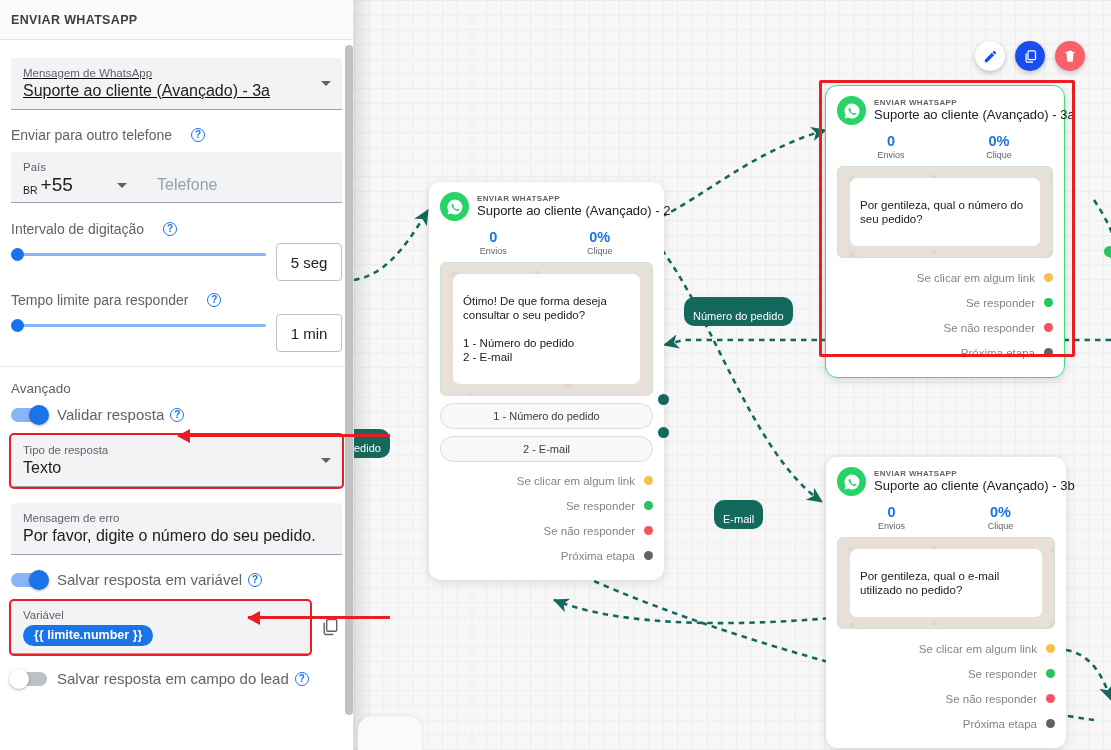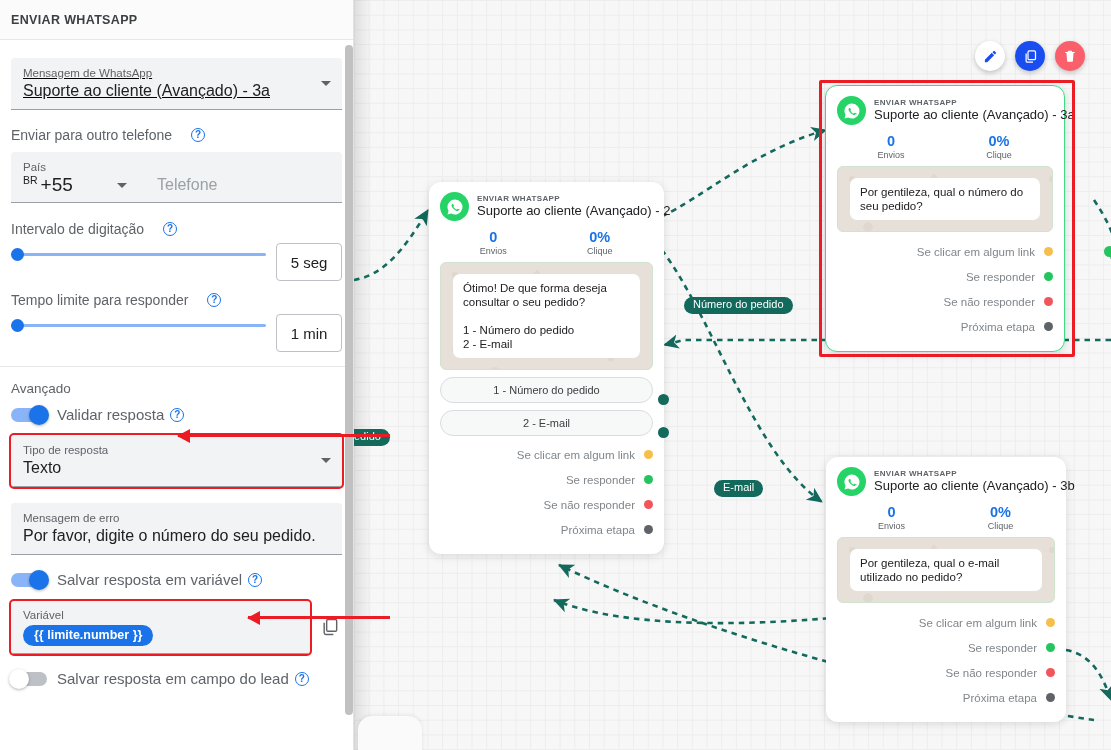--- a/index.html
+++ b/index.html
@@ -166,41 +166,41 @@
     background-image:
       radial-gradient(circle at 14px 12px, #d9d0c6 3.2px, transparent 3.4px),
       radial-gradient(circle at 54px 34px, #d9d0c6 5px, transparent 5.2px),
       radial-gradient(circle at 96px 10px, #d9d0c6 2.6px, transparent 2.8px),
       radial-gradient(circle at 128px 46px, #d9d0c6 4.2px, transparent 4.4px),
       radial-gradient(circle at 170px 20px, #d9d0c6 3.4px, transparent 3.6px),
       radial-gradient(circle at 30px 60px, #d9d0c6 4.6px, transparent 4.8px);
     background-size: 200px 75px;
   }
   .bubble {
-    position: relative; background: #fff; border-radius: 7px; padding: 7px 10px;
+    position: relative; background: #fff; border-radius: 7px; padding: 20px 10px;
     font-size: 11.5px; color: #202124; line-height: 14px; white-space: pre-line;
   }
   .optbtn {
     margin-top: 7px; border: 1px solid #dadce0; background: #f7f8f8;
     border-radius: 18px; height: 26px; display: flex; align-items: center;
     justify-content: center; font-size: 11px; color: #3c4043;
   }
   .outrow {
     display: flex; align-items: center; justify-content: flex-end; gap: 9px;
     height: 25px; font-size: 11.5px; color: #80868b; white-space: nowrap;
   }
   .dot { width: 9px; height: 9px; border-radius: 50%; flex: 0 0 auto; }
 
   
   .portdot { position: absolute; width: 11px; height: 11px; border-radius: 50%; }
 
   
   .elabel {
     position: absolute; background: #12695c; color: #ffffff; border-radius: 10px;
-    padding: 1px 9px 4px 9px; font-size: 11px; white-space: nowrap; z-index: 20;
+    padding: 13px 9px 4px 9px; font-size: 11px; white-space: nowrap; z-index: 20;
   }
 
   
   #toolbar { position: absolute; right: 26px; top: 41px; display: flex; gap: 10px; z-index: 35; }
   .tbtn {
     width: 30px; height: 30px; border-radius: 50%;
     display: flex; align-items: center; justify-content: center;
     box-shadow: 0 2px 5px rgba(0,0,0,.22);
   }
   .tbtn.white { background: #ffffff; }
@@ -236,21 +236,21 @@
         <path d="M 620 600 C 500 620 300 640 200 600"></path>
 
         <path d="M 712 650 C 740 655 750 680 757 700"></path>
 
         <path d="M 740 720 C 600 700 360 640 205 565"></path>
       </g>
     </svg>
 
     <div class="elabel" style="left:-28px; top:429px;">ar pedido</div>
     <div class="elabel" style="left:330px; top:297px;">Número do pedido</div>
-    <div class="elabel" style="left:360px; top:480px;">E-mail</div>
+    <div class="elabel" style="left:360px; top:500px;">E-mail</div>
 
     <div class="node" style="left:75px; top:182px; width:235px;">
       <div class="nhead">
         <div class="walogo">
           <svg width="18" height="18" viewBox="0 0 24 24" fill="#fff">
             <path d="M12 2a10 10 0 0 0-8.6 15.1L2 22l5-1.3A10 10 0 1 0 12 2zm5.3 14.1c-.2.6-1.3 1.2-1.8 1.2-.5.1-1 .1-1.7-.1a12 12 0 0 1-5.6-4.9c-.4-.7-.9-1.6-.9-2.5s.5-1.4.7-1.6c.2-.2.4-.3.6-.3h.5c.2 0 .4 0 .6.5l.8 1.9c.1.2 0 .4-.1.5l-.3.4c-.1.1-.3.3-.1.6.2.3.8 1.3 1.7 2.1 1.1 1 2 1.3 2.3 1.4.2.1.4.1.6-.1l.7-.8c.2-.2.4-.2.6-.1l2 .9c.2.1.4.2.4.3.1.2.1.6 0 1z"></path>
           </svg>
         </div>
         <div class="ntitles">
           <div class="nkicker">ENVIAR WHATSAPP</div>
@@ -431,21 +431,21 @@
         <div class="helplabel">
           <span>Enviar para outro telefone</span>
           <span class="qm">?</span>
         </div>
       </div>
 
       <div class="sec" style="margin-top:9px;">
         <div class="field" style="display:flex; align-items:flex-end; gap:0; padding-bottom:6px;">
           <div style="position:relative; width:110px;">
             <div class="flabel">País</div>
-            <div style="display:flex; align-items:flex-start; gap:3px;">
+            <div style="display:flex; align-items:flex-end; gap:3px;">
               <span style="font-size:10.5px; color:#202124;">BR</span>
               <span style="font-size:19px; color:#202124;">+55</span>
             </div>
             <span class="caret" style="right:6px; top:26px;"></span>
           </div>
           <div class="fplace" style="padding-left:24px;">Telefone</div>
         </div>
       </div>
 
       <div class="sec" style="margin-top:18px;">

